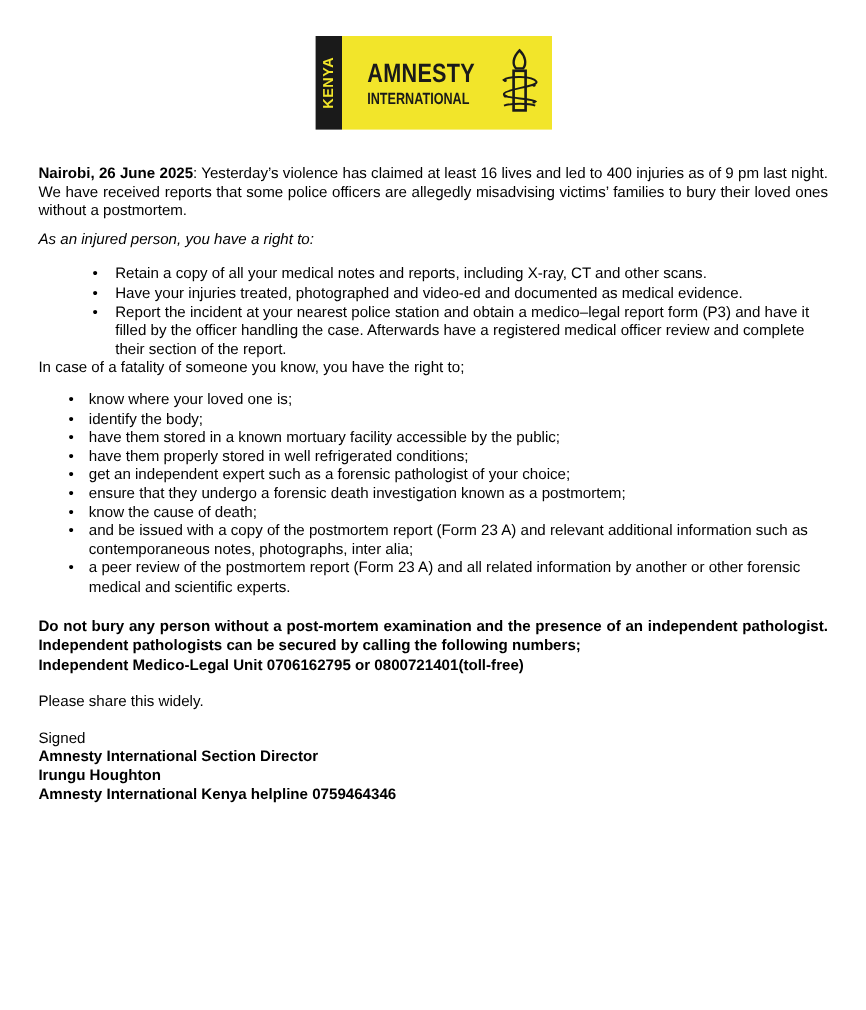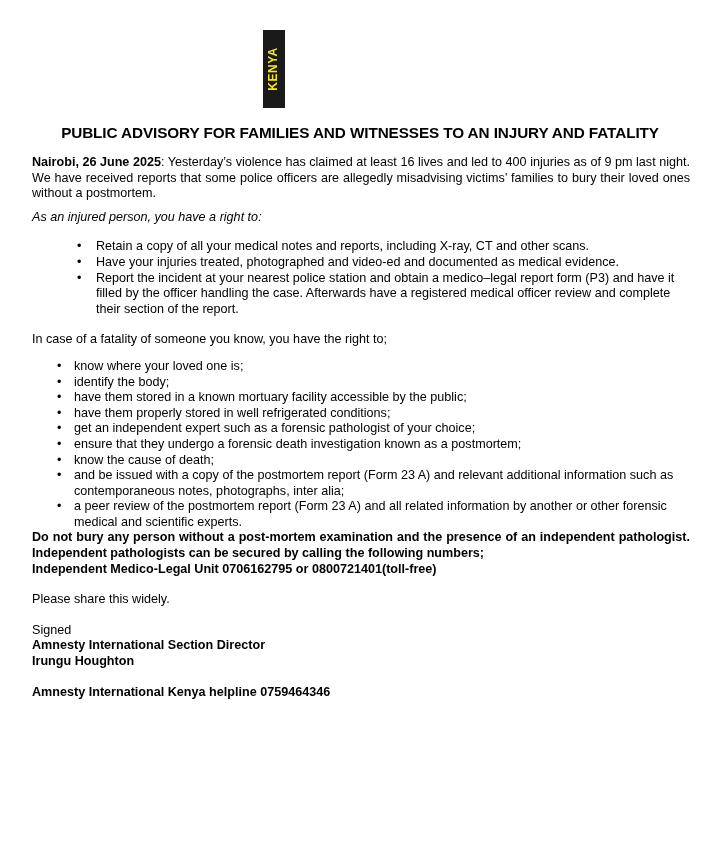--- a/index.html
+++ b/index.html
@@ -114,49 +114,65 @@
       margin-top: 14px;
       padding-left: 64px;
     }
     ul.list-injured li .bullet {
       left: -19px;
     }
     ul.list-injured li .txt {
       display: block;
       text-align: left;
     }
-    .p-fatality { margin-top: 15px; }
+    .p-fatality { }
     ul.list-fatality {
       margin-top: 11px;
       padding-left: 42px;
     }
     ul.list-fatality li .bullet {
       left: -17px;
     }
     ul.list-fatality li .txt {
       display: block;
       text-align: left;
     }
-    .p-donot { margin-top: 0; }
+    .p-donot { margin-top: 18px; }
     .p-share2 { margin-top: 15px; text-align: left; }
     .signed { margin-top: 15px; }
     .signed div { text-align: left; }
-    .helpline { margin-top: 15px; }
+    .helpline { }
   </style>
 </head>
 <body>
 
 <div class="logo">
   <div class="logo-strip">
     <span>KENYA</span>
   </div>
+  <div class="logo-main">
+    <div class="logo-word1">AMNESTY</div>
+    <div class="logo-word2">INTERNATIONAL</div>
+    <svg class="candle" viewBox="0 0 34 60">
+
+      <path d="M17 3 C 11 9, 11 15, 14 18 L 20 18 C 23 14, 22 8, 17 3 Z" fill="none" stroke="#1a1a1a" stroke-width="2"></path>
+
+      <rect x="12" y="20" width="10" height="33" fill="none" stroke="#1a1a1a" stroke-width="2.2"></rect>
+
+      <path d="M3 28 C 8 24, 28 24, 31 29 C 33 33, 6 35, 4 39 C 2 44, 28 42, 31 46" fill="none" stroke="#1a1a1a" stroke-width="1.6"></path>
+      <path d="M4 49 C 10 47, 25 47, 30 49" fill="none" stroke="#1a1a1a" stroke-width="1.6"></path>
+      <circle cx="5" cy="28" r="1.3" fill="#1a1a1a"></circle>
+      <circle cx="29" cy="32" r="1.3" fill="#1a1a1a"></circle>
+      <circle cx="5" cy="41" r="1.3" fill="#1a1a1a"></circle>
+      <circle cx="29" cy="46" r="1.3" fill="#1a1a1a"></circle>
+    </svg>
+  </div>
 </div>
 
 <div class="content">
-  <h1 class="title">PUBLIC ADVISORY FOR FAMILIES AND WITNESSES TO AN INJURY AND FATALITY</h1>
 
   <p class="p-intro"><span class="bold">Nairobi, 26 June 2025</span><span>: Yesterday’s violence has claimed at least 16 lives and led to 400 injuries as of 9 pm last night. We have received reports that some police officers are allegedly misadvising victims’ families to bury their loved ones without a postmortem.</span></p>
 
 
   <p class="p-injured">As an injured person, you have a right to:</p>
 
   <ul class="list-injured">
     <li>
       <span class="bullet">•</span>
       <span class="txt">Retain a copy of all your medical notes and reports, including X-ray, CT and other scans.</span>

